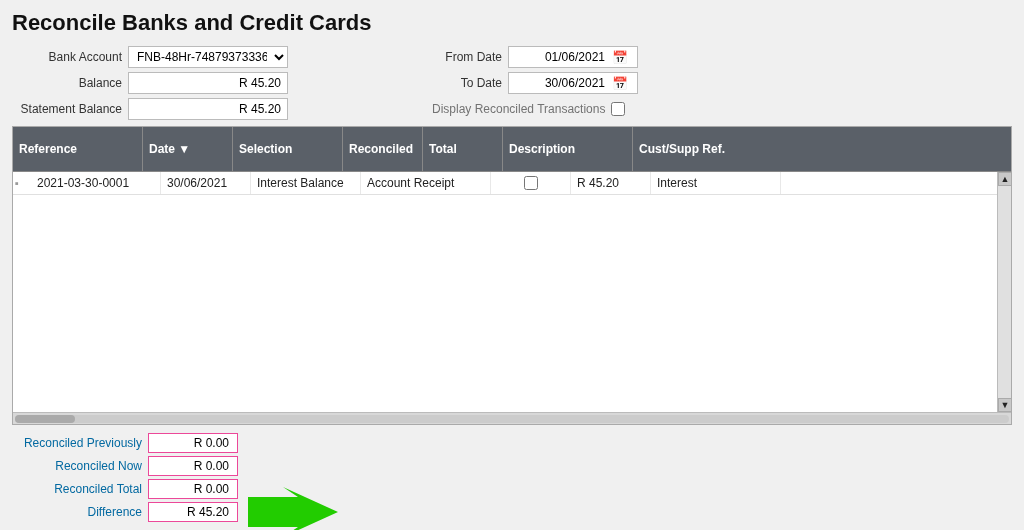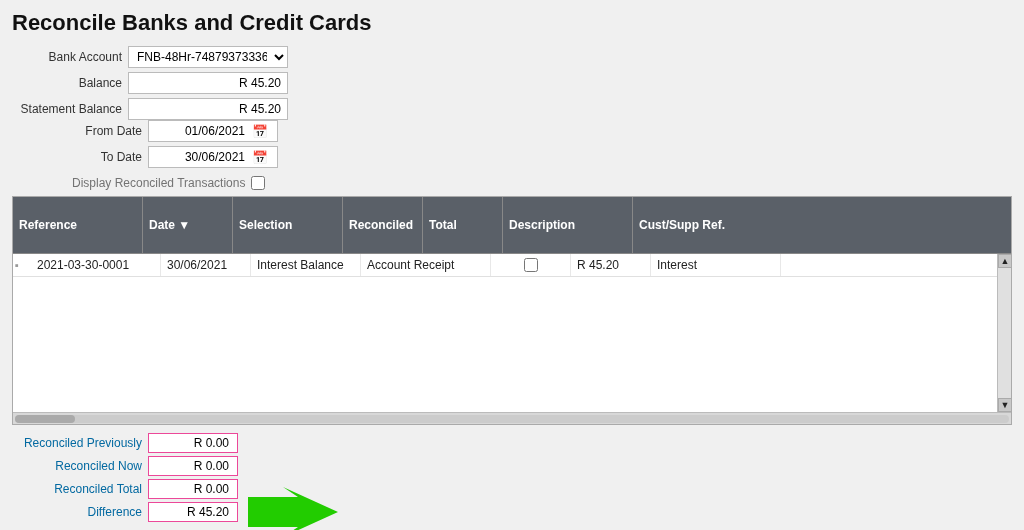--- a/index.html
+++ b/index.html
@@ -21,21 +21,21 @@
       padding: 10px 12px 8px 12px;
     }
     .page-title {
       font-size: 22px;
       font-weight: bold;
       margin-bottom: 10px;
       color: #111;
     }
     .form-area {
       display: flex;
-      flex-direction: column;
+      flex-direction: row;
       gap: 0;
       margin-bottom: 6px;
       align-items: flex-start;
     }
     .form-left {
       display: flex;
       flex-direction: column;
       gap: 4px;
       min-width: 360px;
     }
@@ -129,21 +129,21 @@
     }
     .table-header {
       display: flex;
       background: #5a6068;
       color: #fff;
       font-size: 12px;
       font-weight: bold;
       border-bottom: 1px solid #888;
     }
     .th {
-      padding: 21px 6px;
+      padding: 15px 6px;
       border-right: 1px solid #888;
       white-space: nowrap;
       overflow: hidden;
       flex-shrink: 0;
     }
     .th:last-child { border-right: none; }
     .col-ref    { width: 130px; }
     .col-date   { width: 90px; }
     .col-sel    { width: 110px; }
     .col-doctype { width: 130px; }

